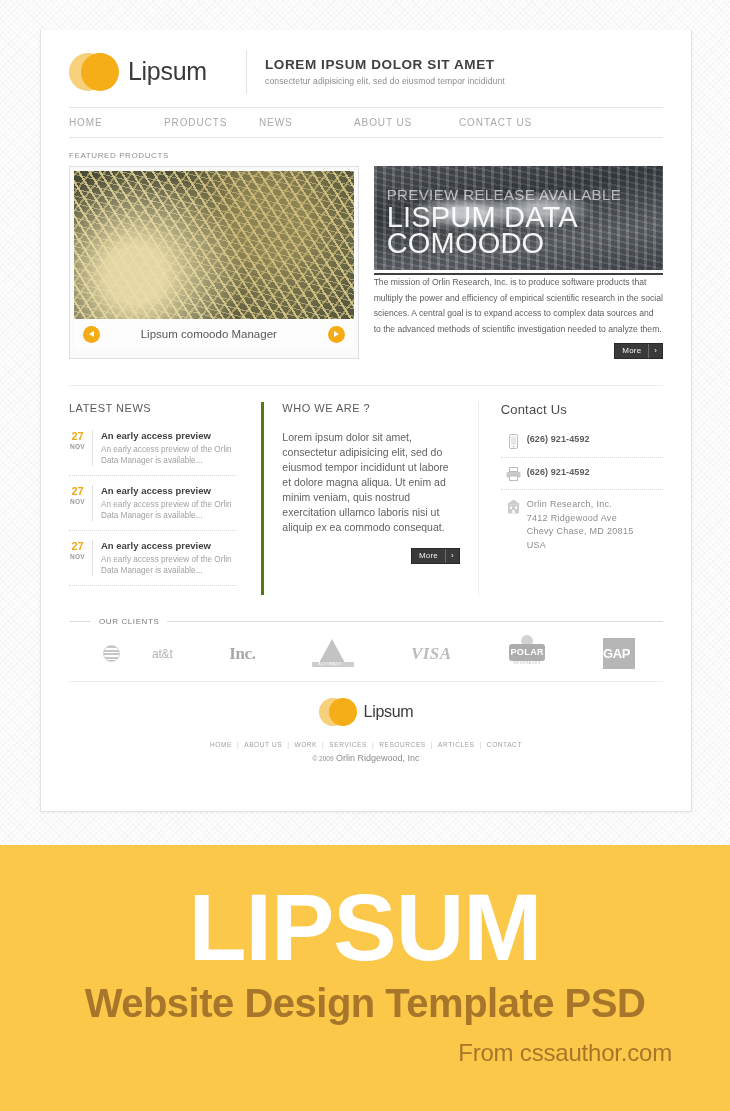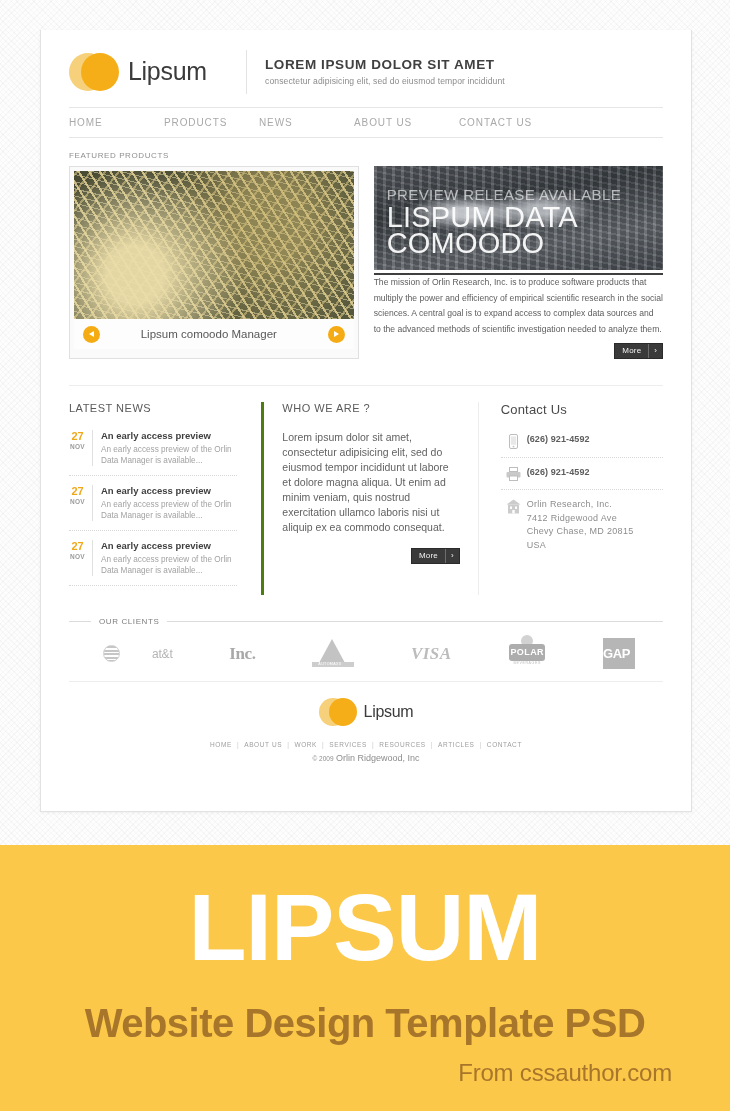--- a/index.html
+++ b/index.html
@@ -373,21 +373,21 @@
     color: #ffffff;
     letter-spacing: -1px;
   }
   .banner-sub {
     text-align: center;
     font-size: 40px;
     line-height: 48px;
     font-weight: 700;
     color: #a8762b;
     letter-spacing: -0.5px;
-    margin-top: 28px;
+    margin-top: 8px;
   }
   .banner-from {
     text-align: right;
     font-size: 24px;
     color: #a8762b;
     font-weight: 400;
     margin-top: 12px;
     letter-spacing: -0.2px;
   }
 </style>

